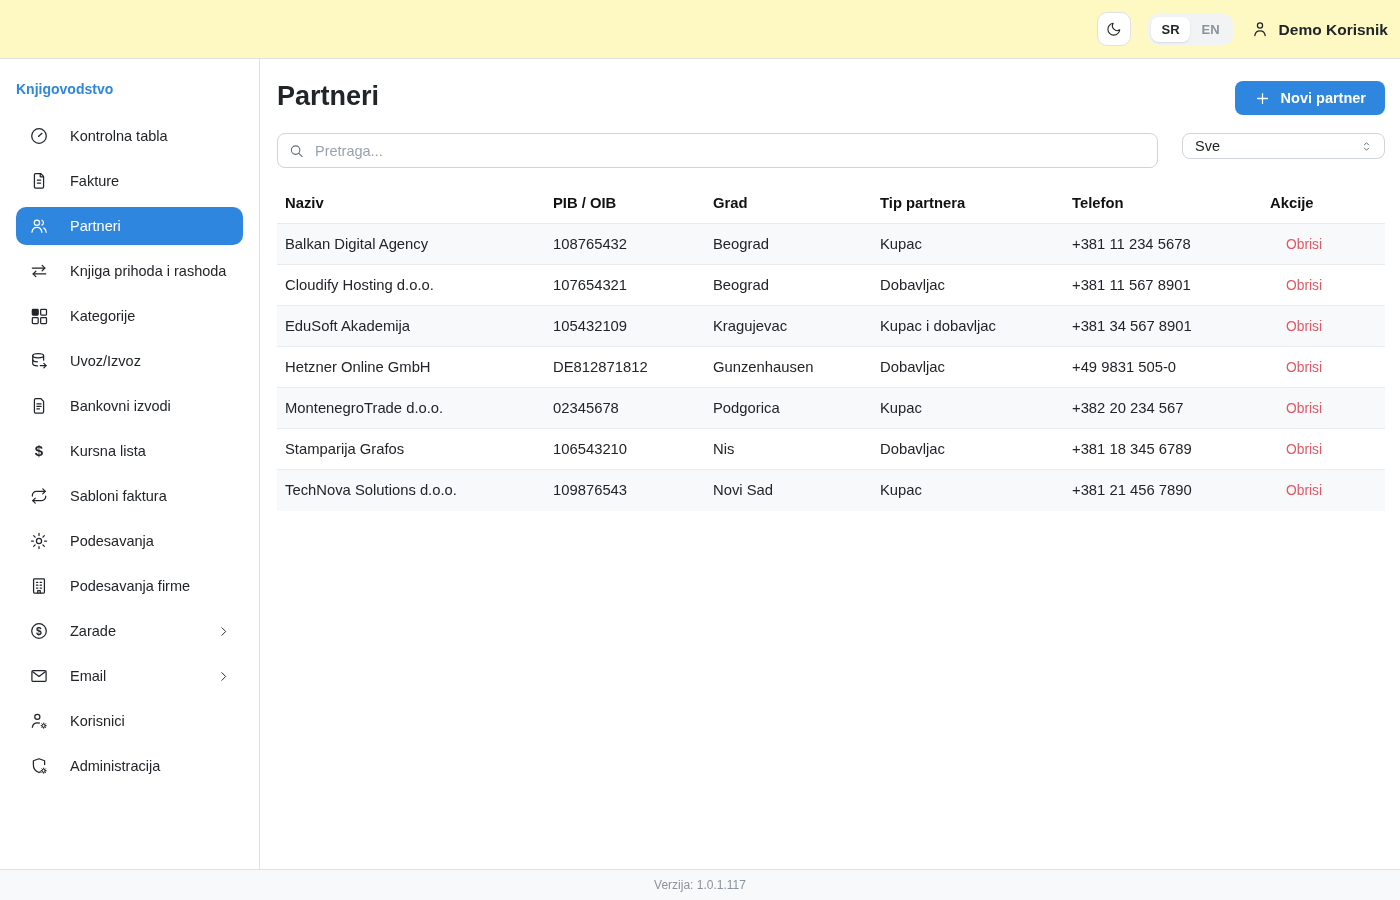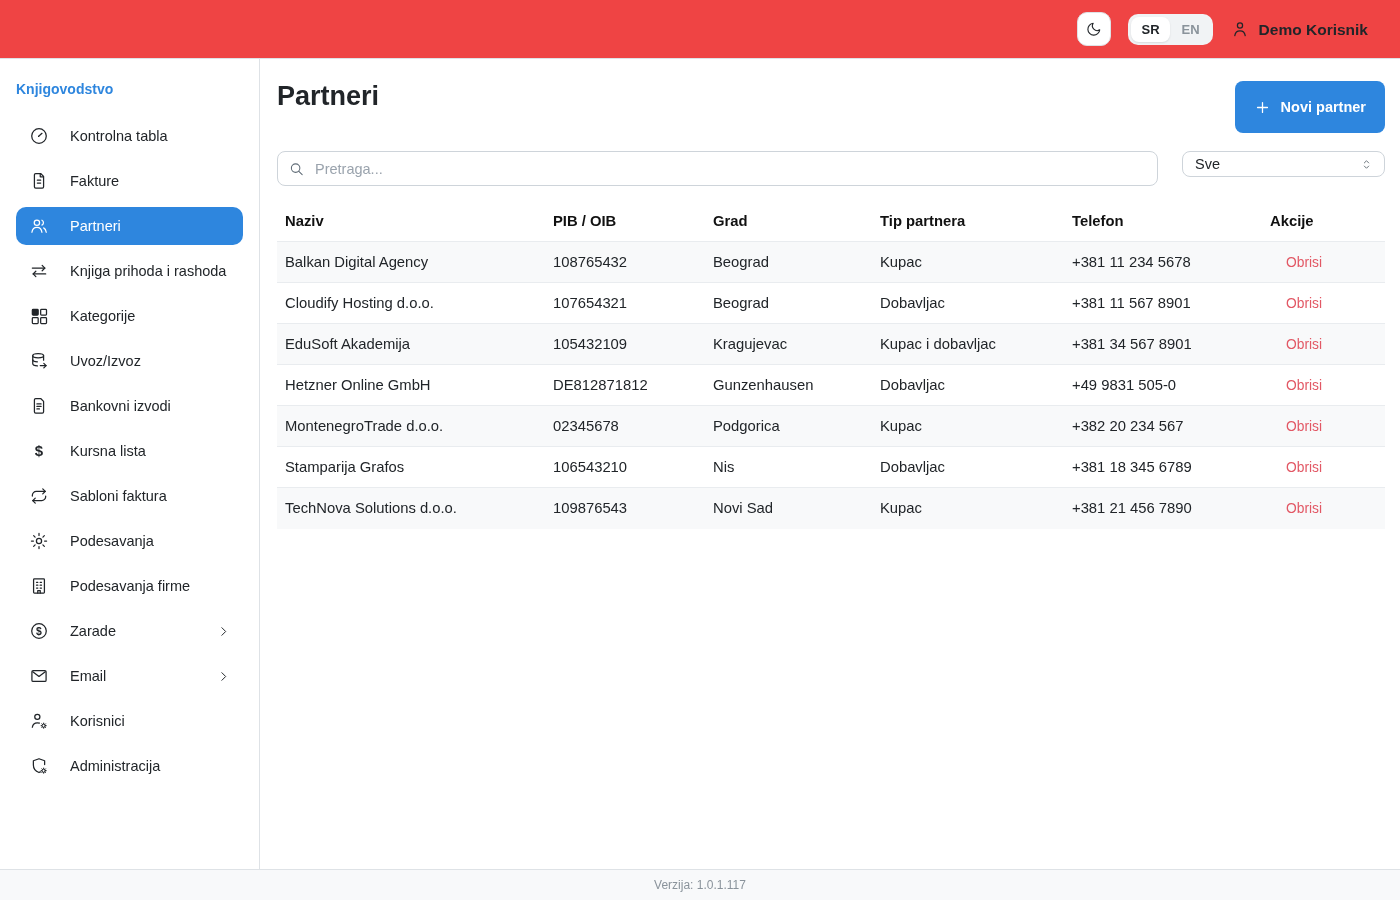--- a/index.html
+++ b/index.html
@@ -21,21 +21,21 @@
   }
   svg{display:block;}
   .icon{flex:0 0 auto;color:inherit;}
   .icon svg{stroke:currentColor;fill:none;stroke-width:1.5;stroke-linecap:round;stroke-linejoin:round;}
 
   
   .topbar{
     height:59px;flex:0 0 59px;
     border-bottom:1px solid var(--border);
     display:flex;align-items:center;justify-content:flex-end;
-    padding:0 32px;gap:17px;background:#ef4444;
+    padding:0 12px;gap:17px;background:#fef9c3;
   }
   .theme-btn{
     width:34px;height:34px;border:1px solid var(--border);border-radius:10px;
     background:#fff;display:flex;align-items:center;justify-content:center;
     cursor:pointer;color:#212529;
   }
   .lang-toggle{
     background:#f1f3f5;border-radius:10px;padding:3px;display:flex;align-items:center;gap:2px;
   }
   .lang-btn{
@@ -63,21 +63,21 @@
   }
   .nav-item.active{background:var(--accent);color:#fff;}
   .nav-item .nav-chevron{margin-left:auto;color:#212529;}
   .nav-item .nav-chevron svg{stroke-width:1.8;}
 
   
   .main{flex:1 1 auto;padding:21px 15px 0 17px;overflow:hidden;}
   .page-head{display:flex;align-items:flex-start;justify-content:space-between;}
   .page-title{font-size:27px;font-weight:800;line-height:32px;}
   .btn-primary{
-    height:52px;border:none;border-radius:8px;background:var(--accent);color:#fff;
+    height:34px;border:none;border-radius:8px;background:var(--accent);color:#fff;
     display:flex;align-items:center;gap:10px;padding:0 19px;
     font-size:14.5px;font-weight:700;cursor:pointer;font-family:inherit;margin-top:1px;
   }
   .btn-primary .icon svg{stroke-width:1.8;}
 
   .filters{display:flex;gap:24px;margin-top:18px;}
   .search-wrap{position:relative;flex:1 1 auto;}
   .search-wrap .icon{
     position:absolute;left:11px;top:50%;transform:translateY(-50%);color:#5f6b76;
   }

